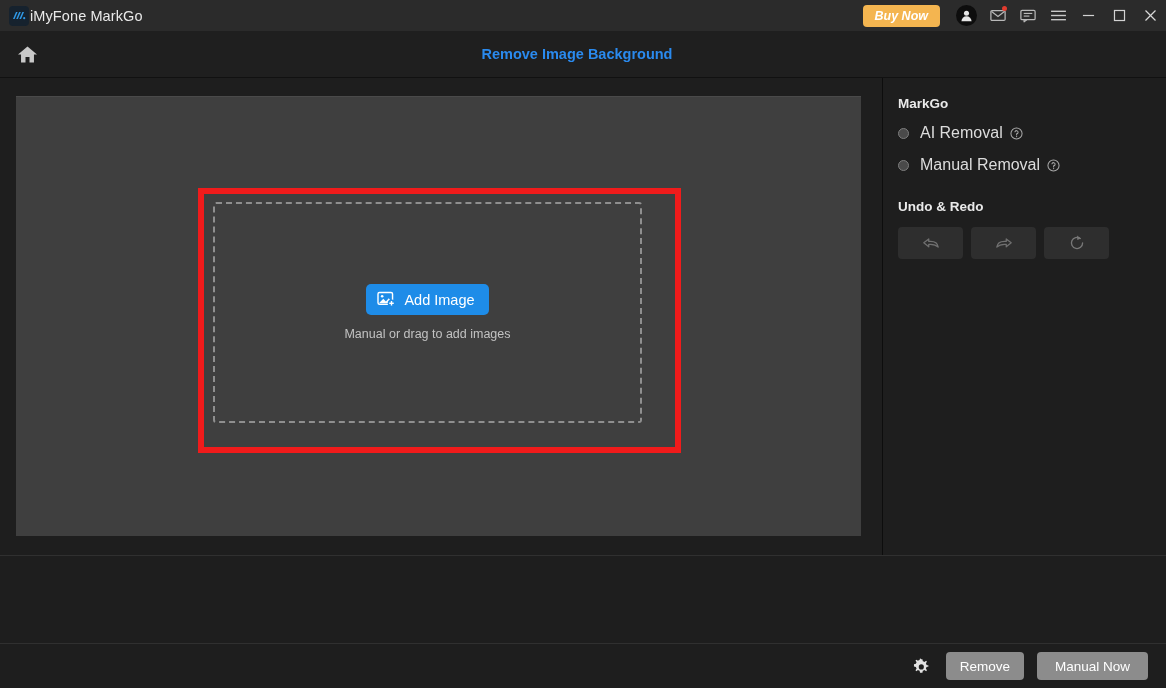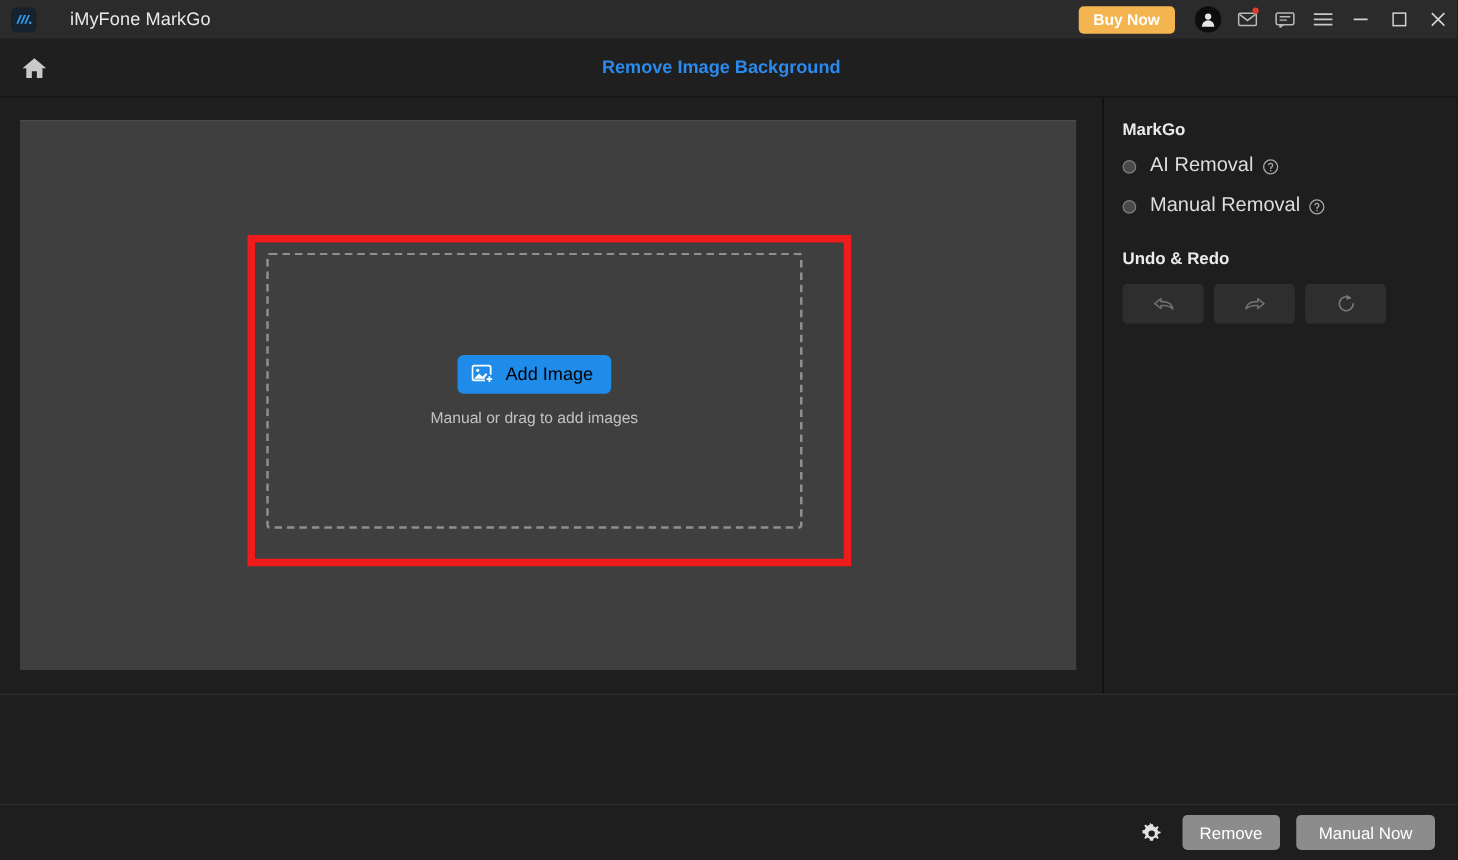--- a/index.html
+++ b/index.html
@@ -23,38 +23,39 @@
     display: flex; align-items: center;
   }
   .logo-box {
     width: 20px; height: 20px; margin-left: 9px;
     border-radius: 4px;
     background: #16222e;
     display: flex; align-items: center; justify-content: center;
   }
   .logo-glyph { display: block; }
   .app-title {
-    margin-left: 27px;
+    margin-left: 1px;
     font-size: 14.5px;
     color: #e9e9e9;
     letter-spacing: .1px;
   }
   .tb-right {
     margin-left: auto; display: flex; align-items: center;
     height: 31px; padding-right: 0;
   }
   .buy-now {
     height: 22px; padding: 0 12px;
     border-radius: 4px;
     background: #f4b550;
     color: #ffffff;
     font-size: 12.5px; font-weight: bold;
     display: flex; align-items: center; justify-content: center;
     cursor: pointer;
     margin-right: 16px;
+    font-style: italic;
   }
   .avatar {
     width: 21px; height: 21px; border-radius: 50%;
     background: #0d0d0d;
     display: flex; align-items: center; justify-content: center;
     cursor: pointer;
   }
   .tb-icon {
     width: 30px; height: 31px;
     display: flex; align-items: center; justify-content: center;
@@ -114,21 +115,21 @@
     width: 429px; height: 221px;
     border: 2px dashed #8f8f8f;
     border-radius: 3px;
     display: flex; flex-direction: column;
     align-items: center; justify-content: center;
   }
   .add-image-btn {
     height: 31px; padding: 0 14px 0 11px;
     border-radius: 5px;
     background: #1e8ce8;
-    color: #000000; font-size: 14.5px;
+    color: #ffffff; font-size: 14.5px;
     display: flex; align-items: center; gap: 8px;
     cursor: pointer;
     user-select: none;
   }
   .dropzone-hint {
     margin-top: 12px;
     font-size: 12.5px;
     color: #c2c2c2;
   }
 

